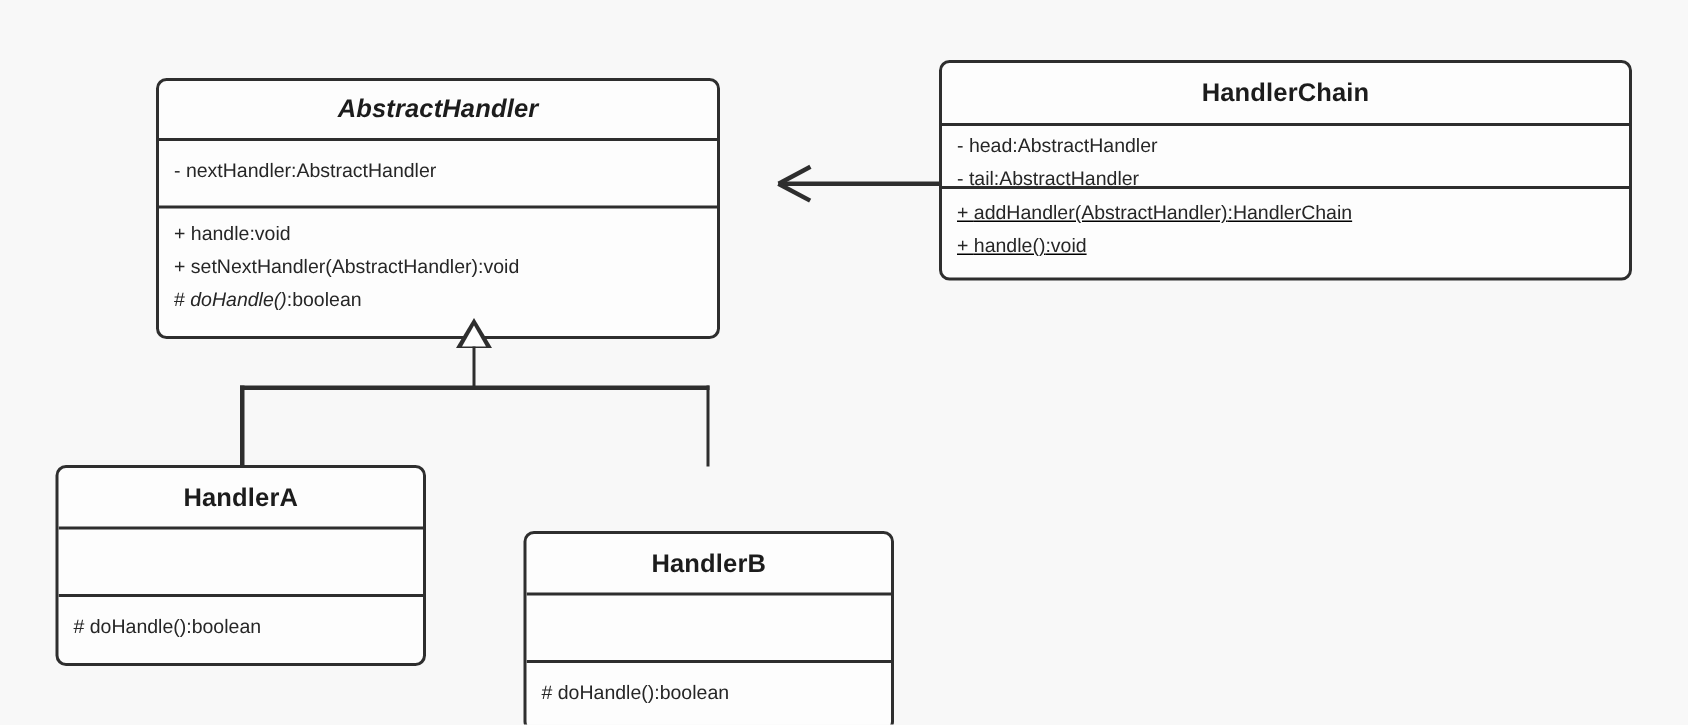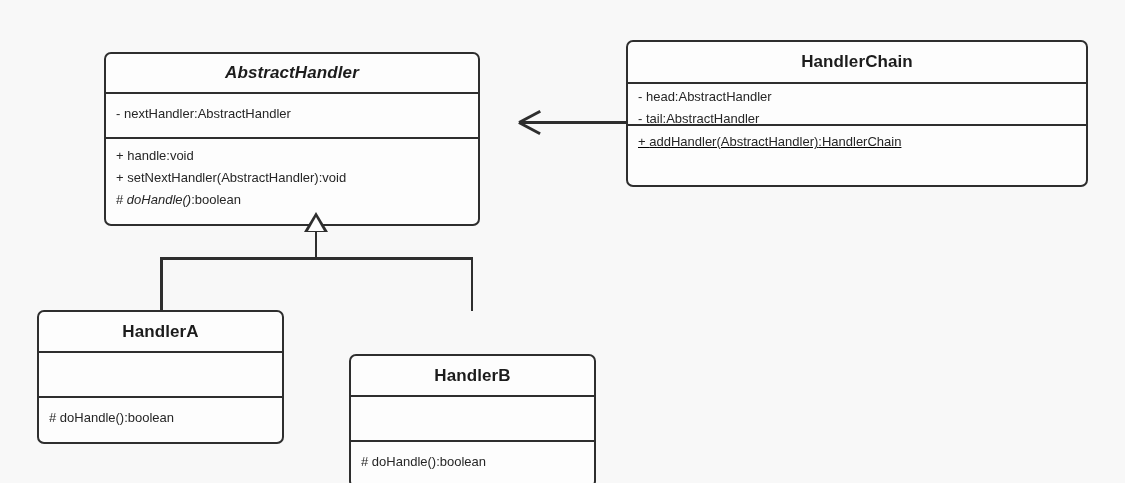--- a/index.html
+++ b/index.html
@@ -146,20 +146,23 @@
   <div class="uml-class" style="left:626px; top:40px; width:462px; height:147px;">
     <div class="uml-title" style="height:42px;">HandlerChain</div>
     <div class="uml-section divided" style="height:42px; padding-top:2px;">
       <div class="uml-member">- head:AbstractHandler</div>
       <div class="uml-member">- tail:AbstractHandler</div>
     </div>
     <div class="uml-section" style="padding-top:5px;text-decoration:underline;">
       <div class="uml-member">
         <span>+ </span><span>addHandler(AbstractHandler)</span><span>:HandlerChain</span>
       </div>
+      <div class="uml-member">
+        <span>+ </span><span>handle()</span><span>:void</span>
+      </div>
     </div>
   </div>
 
   <div class="uml-class" style="left:37px; top:310px; width:247px; height:134px;">
     <div class="uml-title" style="height:41px;">HandlerA</div>
     <div class="uml-section divided empty" style="height:45px;"></div>
     <div class="uml-section" style="padding-top:9px;">
       <div class="uml-member">
         <span># </span><span>doHandle()</span><span>:boolean</span>
       </div>

